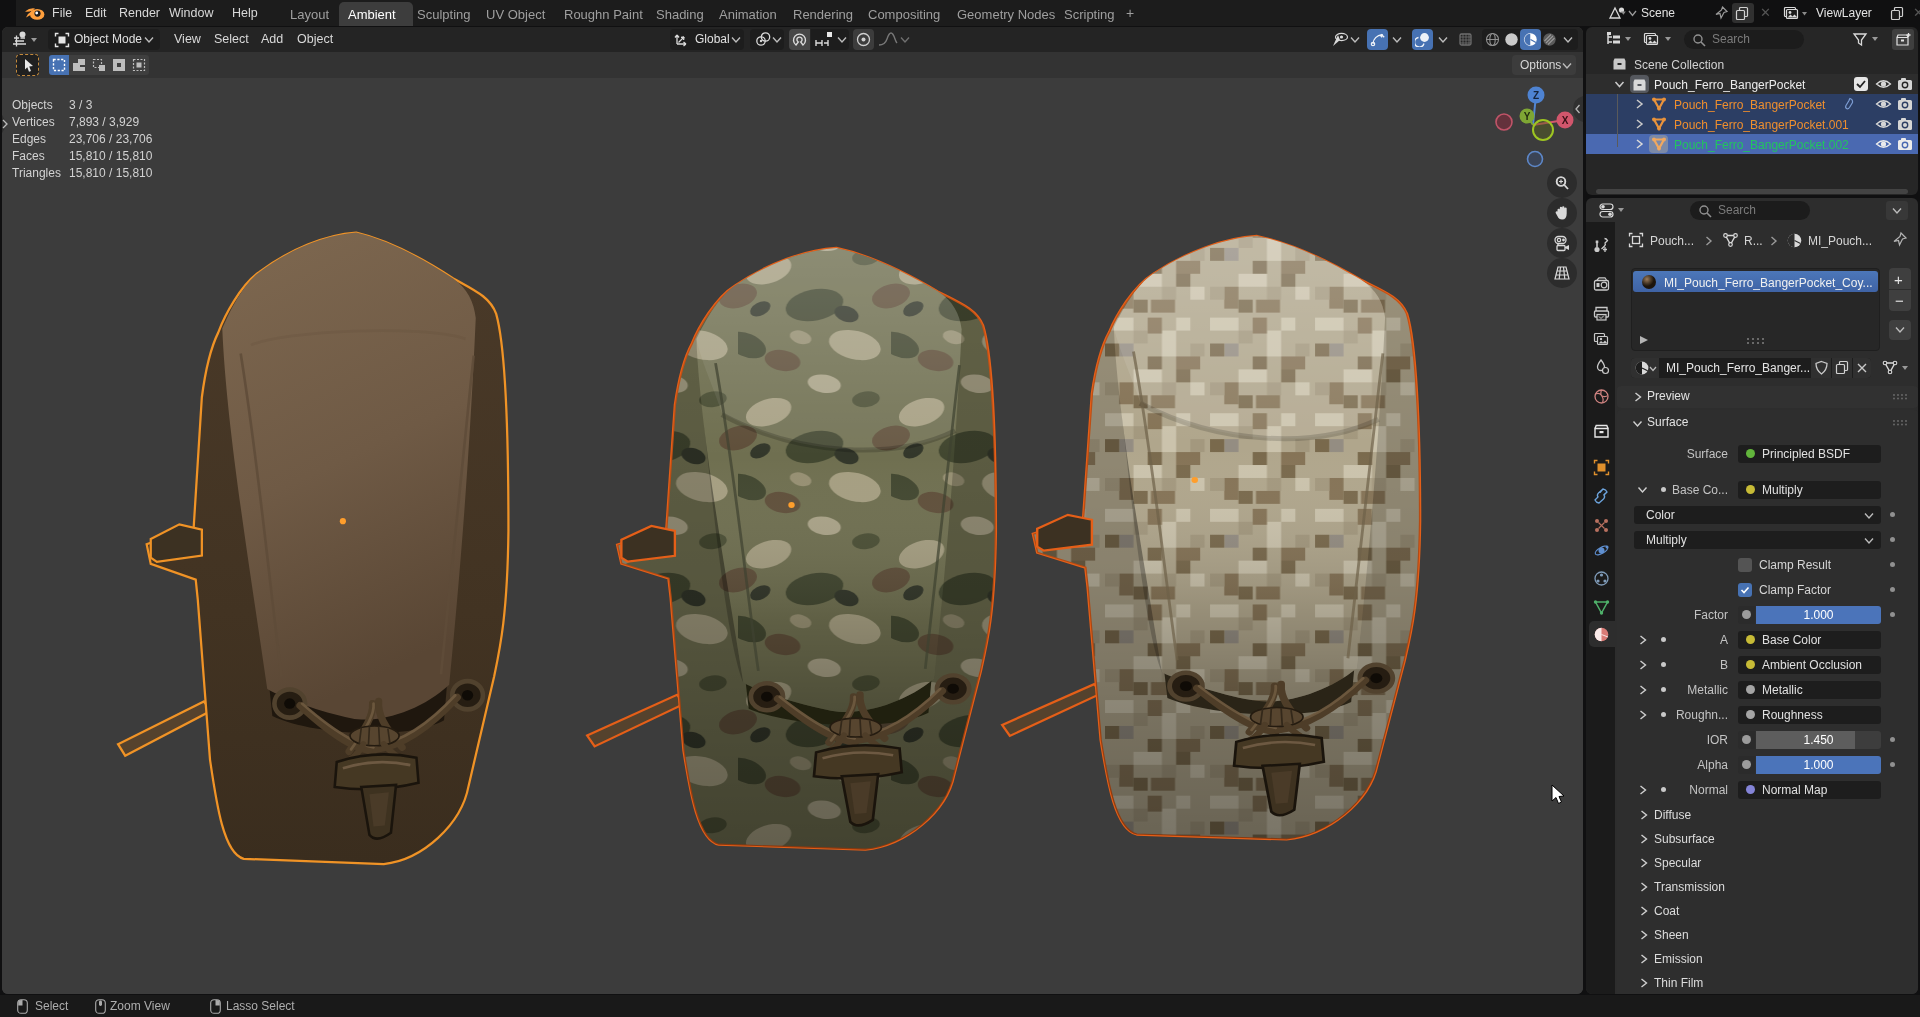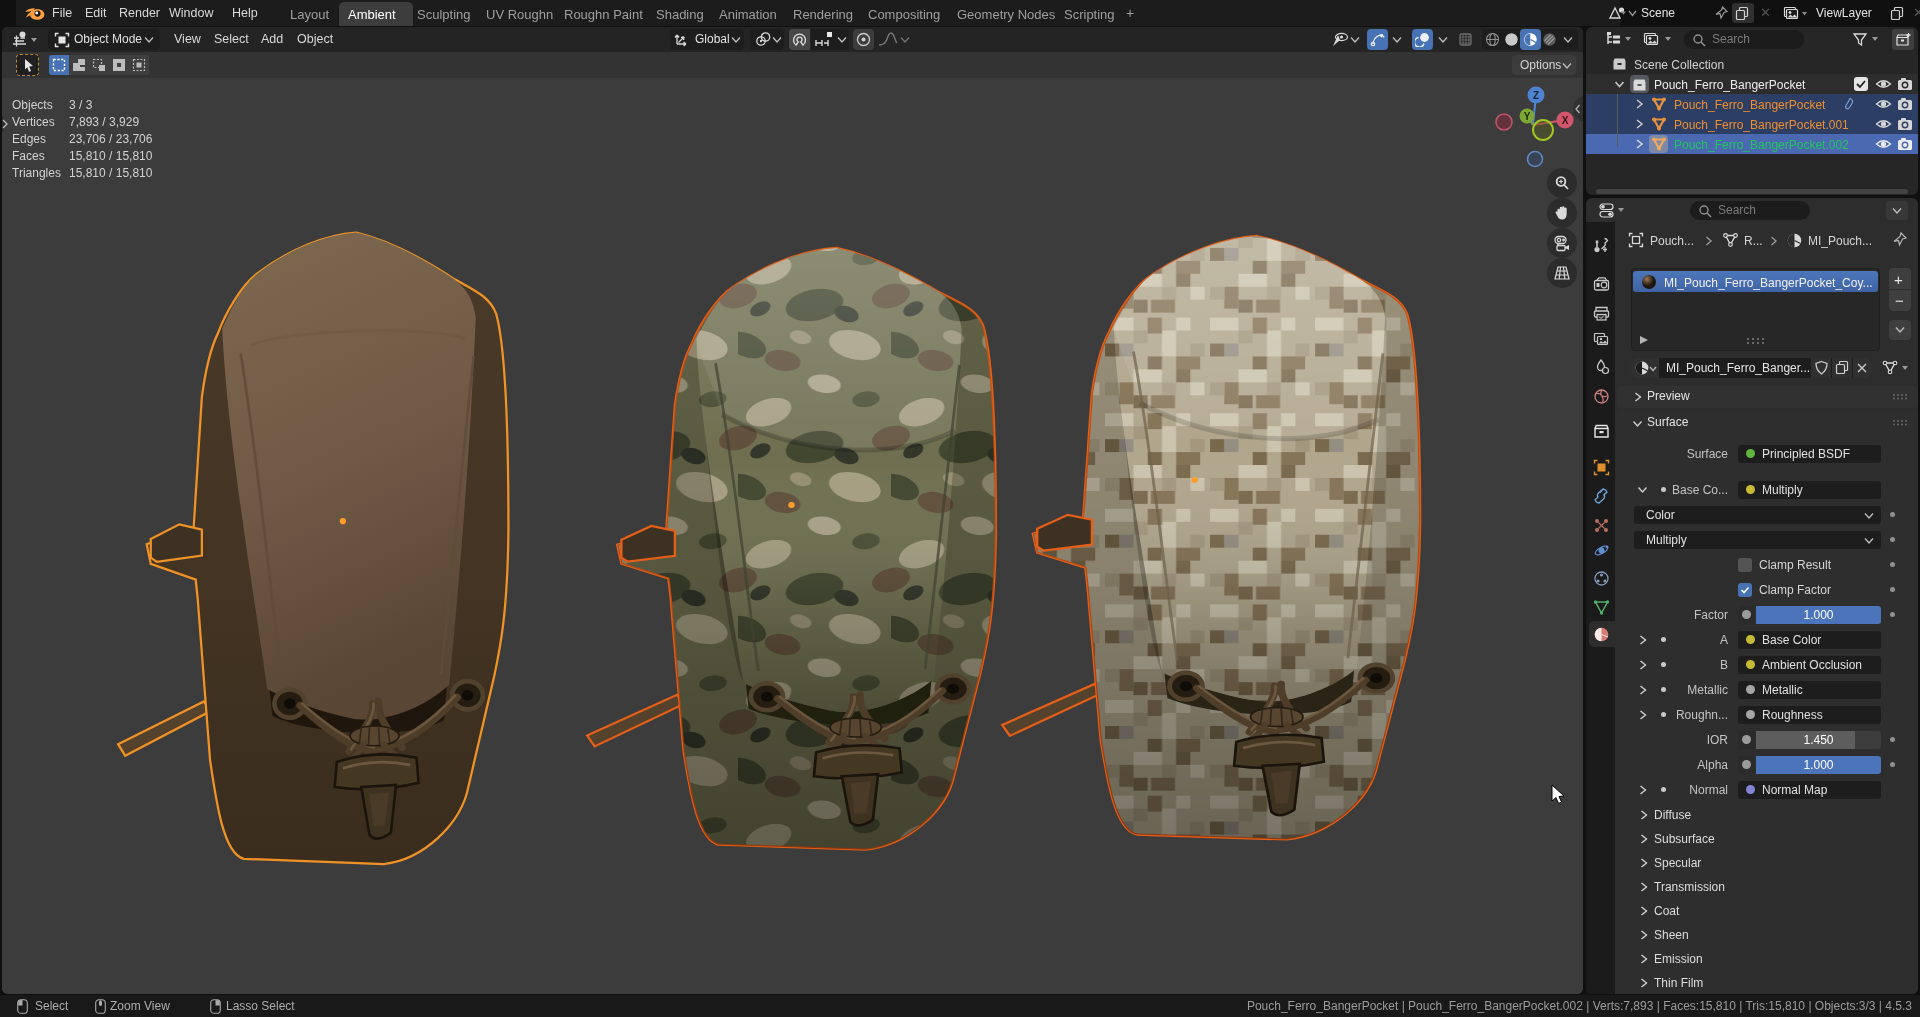--- a/index.html
+++ b/index.html
@@ -36,21 +36,21 @@
   </svg>
   <span class="abs menu" style="left:36px;top:6px">File</span>
   <span class="abs menu" style="left:69px;top:6px">Edit</span>
   <span class="abs menu" style="left:103px;top:6px">Render</span>
   <span class="abs menu" style="left:153px;top:6px">Window</span>
   <span class="abs menu" style="left:216px;top:6px">Help</span>
   <div class="abs" style="left:323px;top:2px;width:74px;height:24px;background:#3d3d3d;border-radius:5px 5px 0 0"></div>
   <span class="abs tab" style="left:274px;top:7px">Layout</span>
   <span class="abs tab" style="left:332px;top:7px;color:#ffffff">Ambient</span>
   <span class="abs tab" style="left:401px;top:7px">Sculpting</span>
-  <span class="abs tab" style="left:470px;top:7px">UV Roughn</span>
+  <span class="abs tab" style="left:470px;top:7px">UV Object</span>
   <span class="abs tab" style="left:548px;top:7px">Roughn Paint</span>
   <span class="abs tab" style="left:640px;top:7px">Shading</span>
   <span class="abs tab" style="left:703px;top:7px">Animation</span>
   <span class="abs tab" style="left:777px;top:7px">Rendering</span>
   <span class="abs tab" style="left:852px;top:7px">Compositing</span>
   <span class="abs tab" style="left:941px;top:7px">Geometry Nodes</span>
   <span class="abs tab" style="left:1048px;top:7px">Scripting</span>
   <span class="abs tab" style="left:1110px;top:5px;font-size:14px">+</span>
 
   <svg class="abs" style="left:1591px;top:5px" width="26" height="17" viewBox="0 0 26 17">
@@ -974,14 +974,13 @@
   <svg class="abs" style="left:95px;top:4px" width="11" height="15" viewBox="0 0 11 15">
     <rect x="0.7" y="0.7" width="9.6" height="13.6" rx="3.4" fill="none" stroke="#ababab" stroke-width="1.1"></rect>
     <rect x="4" y="1.5" width="3" height="5.5" rx="1.4" fill="#ababab"></rect>
   </svg>
   <span class="abs" style="left:110px;top:4px;color:#adadad">Zoom View</span>
   <svg class="abs" style="left:210px;top:4px" width="11" height="15" viewBox="0 0 11 15">
     <rect x="0.7" y="0.7" width="9.6" height="13.6" rx="3.4" fill="none" stroke="#ababab" stroke-width="1.1"></rect>
     <path d="M9.8,1.6 Q8,0.9 5.5,1 L5.5,6.5 L9.8,6.5 Z" fill="#ababab"></path>
   </svg>
   <span class="abs" style="left:226px;top:4px;color:#adadad">Lasso Select</span>
-  <span class="abs" style="right:8px;top:4px;color:#9c9c9c">Pouch_Ferro_BangerPocket | Pouch_Ferro_BangerPocket.002 | Verts:7,893 | Faces:15,810 | Tris:15,810 | Objects:3/3 | 4.5.3</span>
 </div>
 
 </body></html>

